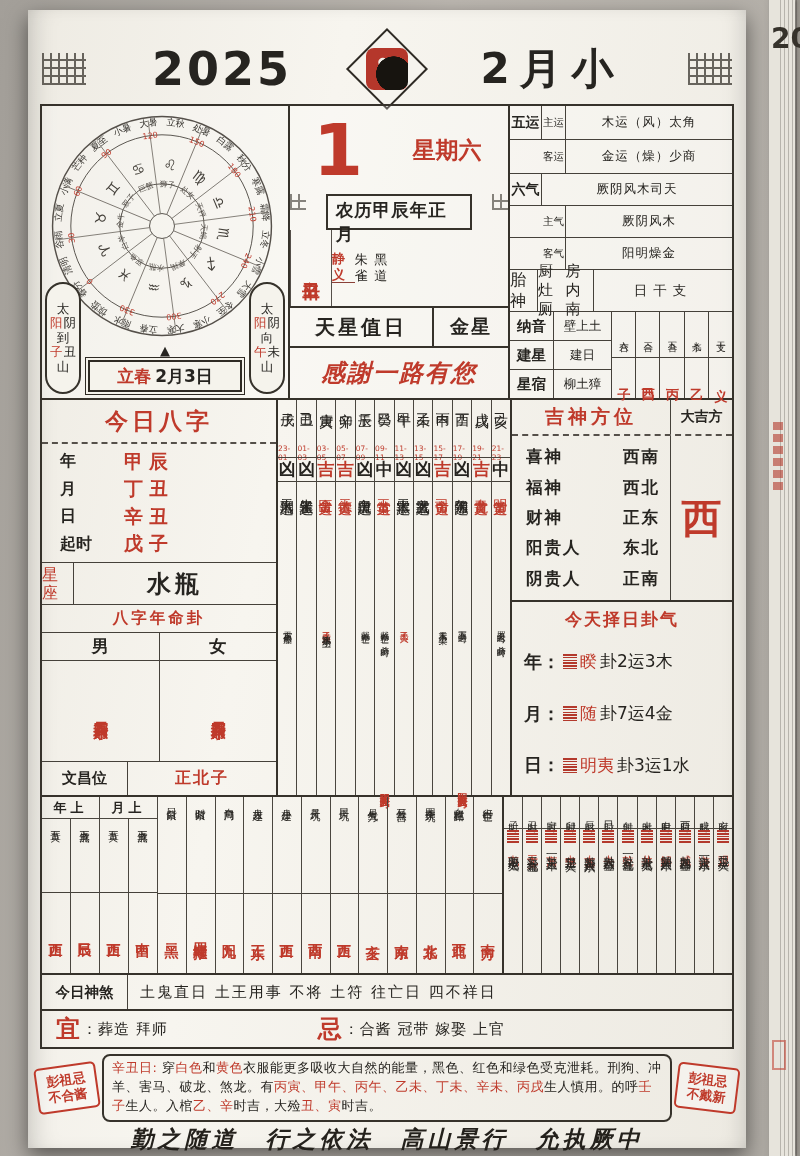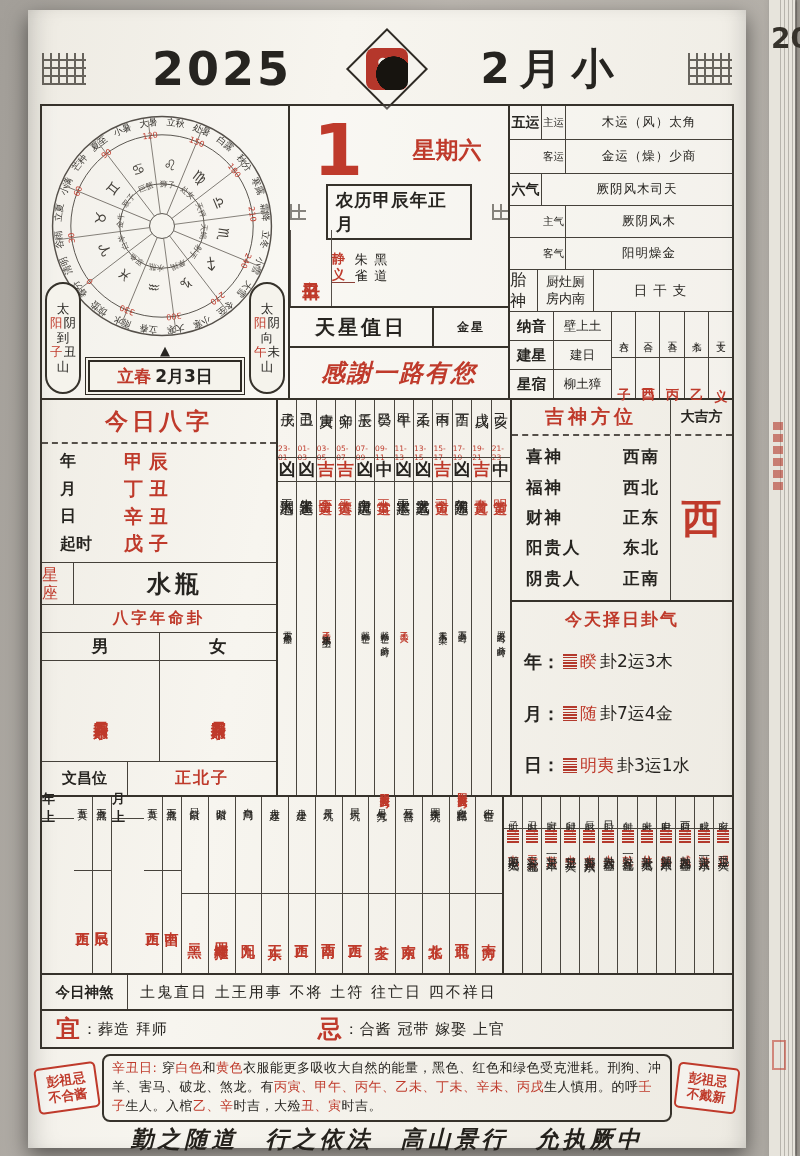--- a/index.html
+++ b/index.html
@@ -25,39 +25,39 @@
 .wt{font-size:9.5px}.wd{font-size:8.5px;fill:#bf3a2b}.wz{font-size:15px;fill:#44403a}.wz2{font-size:8px;fill:#55504a}
 .capsule{position:absolute;bottom:4px;width:36px;height:112px;border:2px solid #36322b;border-radius:18px;background:#f5f3ec;display:flex;flex-direction:column;align-items:center;justify-content:center;font-size:12.5px;line-height:1.15;z-index:3}
 .capsule .pair{display:flex;gap:1px}
 .cap-l{left:3px}.cap-r{right:3px}
 .pointer{position:absolute;bottom:40px;left:0;right:0;text-align:center;font-size:13px;z-index:2}
 .banner{position:absolute;bottom:6px;left:46px;right:46px;height:32px;border:2px solid #2e2a24;box-shadow:0 0 0 2px #f5f3ec,0 0 0 3px #2e2a24;background:#f5f3ec;display:flex;align-items:center;justify-content:center;gap:4px;font-size:17px;font-weight:bold;z-index:3}
 
 .dayrow{height:88px;display:flex;align-items:center}
 .daynum{font-size:72px;font-weight:bold;color:#bf3a2b;width:44%;text-align:center;line-height:.9}
 .weekday{font-size:23px;font-weight:bold;color:#bf3a2b;flex:1;text-align:center}
-.lunarrow{height:36px;display:flex;align-items:center;justify-content:center;gap:20px}
+.lunarrow{height:36px;display:flex;justify-content:center;gap:20px}
 .lunarbox{border:2px solid #36322b;padding:2px 8px;font-size:17.5px;font-weight:bold;letter-spacing:1px}
 .churow{height:78px;display:flex;border-bottom:2px solid #36322b}
 .chuday{flex:1;font-size:36px;font-weight:bold;display:flex;align-items:center;justify-content:center;letter-spacing:4px}
 .daypillar{width:42px;border-left:1.5px solid #55504a;border-right:1.5px solid #55504a;display:flex;align-items:center;justify-content:center;font-size:18px;font-weight:bold}
 .officer{width:62px;display:flex;flex-direction:row;align-items:center;justify-content:center;font-size:13px;line-height:1.2}
 .officer .o1{border-bottom:1.5px solid #8a4038;font-weight:bold;letter-spacing:2px;margin-bottom:2px}
 .starrow{height:40px;display:flex;border-bottom:2px solid #36322b}
 .starrow .s1{flex:1;font-size:20px;font-weight:bold;display:flex;align-items:center;justify-content:center;letter-spacing:3px}
-.starrow .s2{width:76px;border-left:2px solid #36322b;font-size:12px;font-weight:bold;display:flex;align-items:center;justify-content:center;letter-spacing:2px}
+.starrow .s2{width:76px;border-left:2px solid #36322b;font-size:19px;font-weight:bold;display:flex;align-items:center;justify-content:center;letter-spacing:2px}
 .greet{flex:1;display:flex;align-items:center;justify-content:center;font-size:24px;font-weight:bold;color:#bf3a2b;letter-spacing:2px;font-style:italic}
 
 .prow{display:flex;border-bottom:1.5px solid #45413a}
 .plabel{width:32px;display:flex;align-items:center;justify-content:center;font-size:14px;font-weight:bold;border-right:1.5px solid #45413a;line-height:1.1}
 .pk{width:24px;display:flex;align-items:center;justify-content:center;font-size:10.5px;border-right:1.5px solid #45413a;line-height:1.1}
 .pv{flex:1;display:flex;align-items:center;justify-content:center;font-size:12.5px;letter-spacing:1px}
 .tsrow{display:flex;border-bottom:1.5px solid #45413a;height:42px}
 .tslabel{width:28px;font-size:16px;font-weight:normal;display:flex;align-items:center;justify-content:center;border-right:1.5px solid #45413a}
-.tsval{width:56px;display:flex;flex-direction:column;align-items:center;justify-content:center;font-size:13px;line-height:1.25;border-right:1.5px solid #45413a}
+.tsval{width:56px;display:flex;flex-direction:row;align-items:center;justify-content:center;font-size:15px;line-height:1.25;border-right:1.5px solid #45413a}
 .gztitle{flex:1;display:flex;align-items:center;justify-content:center;font-size:13.5px;letter-spacing:6px}
 .pbot{flex:1;display:flex}
 .pbl{width:102px;display:flex;flex-direction:column;border-right:1.5px solid #45413a}
 .pblr{flex:1;display:flex;border-bottom:1.5px solid #45413a}
 .pblr:last-child{border-bottom:none}
 .pbl .plabel2{width:44px;font-size:14.5px;font-weight:bold;display:flex;align-items:center;justify-content:center;border-right:1.5px solid #45413a}
 .pbl .pval2{flex:1;display:flex;align-items:center;justify-content:center;font-size:12.5px}
 .gztab{flex:1;display:flex}
 .gzcol{flex:1;display:flex;flex-direction:column;border-right:1px solid #45413a}
 .gzcol:last-child{border-right:none}
@@ -105,21 +105,21 @@
 .daji{width:62px;border-left:1.5px solid #45413a;display:flex;align-items:center;justify-content:center;font-size:40px;font-weight:bold}
 .gqbox{flex:1;display:flex;flex-direction:column;padding-bottom:4px}
 .gqtitle{height:34px;display:flex;align-items:center;justify-content:center;font-size:17px;font-weight:bold;letter-spacing:2px}
 .gqrow{flex:1;display:flex;align-items:center;padding-left:12px;gap:3px;font-size:17px}
 .gqrow .k{font-weight:bold;font-size:18px}
 .hex{width:14px;height:15px;background:repeating-linear-gradient(180deg,#b3392c 0 1.7px,transparent 1.7px 2.8px)}
 .hex.sm{width:12px;height:13px;margin:1px auto}
 
 .dirband{position:absolute;top:787px;left:12px;width:694px;height:178px;border:2px solid #36322b;border-top:none;display:flex}
 .dirs{width:462px;display:flex;border-right:2px solid #36322b}
-.dgroup{width:70px;display:flex;border-right:1px solid #4a463f}
+.dgroup{width:58px;display:flex;flex-direction:column;border-right:1px solid #4a463f}
 .glabel{height:22px;display:flex;align-items:center;justify-content:center;font-size:13px;font-weight:bold;letter-spacing:4px;border-bottom:1px solid #4a463f}
 .gsub{flex:1;display:flex}
 .gsub .dcol{border-right:none}
 .gsub .dcol:first-child{border-right:1px solid #4a463f}
 .dcol{flex:1;display:flex;flex-direction:column;align-items:center;border-right:1px solid #4a463f}
 .dcol:last-child{border-right:none}
 .dhead{height:74px;display:flex;align-items:flex-start;justify-content:center;font-size:10.5px;padding-top:3px;border-bottom:1.5px solid #45413a;width:100%;text-align:center}
 .dhead.full{height:97px}
 .dval{flex:1;display:flex;align-items:center;justify-content:center;font-size:14px;font-weight:bold;width:100%}
 .hourgua{flex:1;display:flex}

